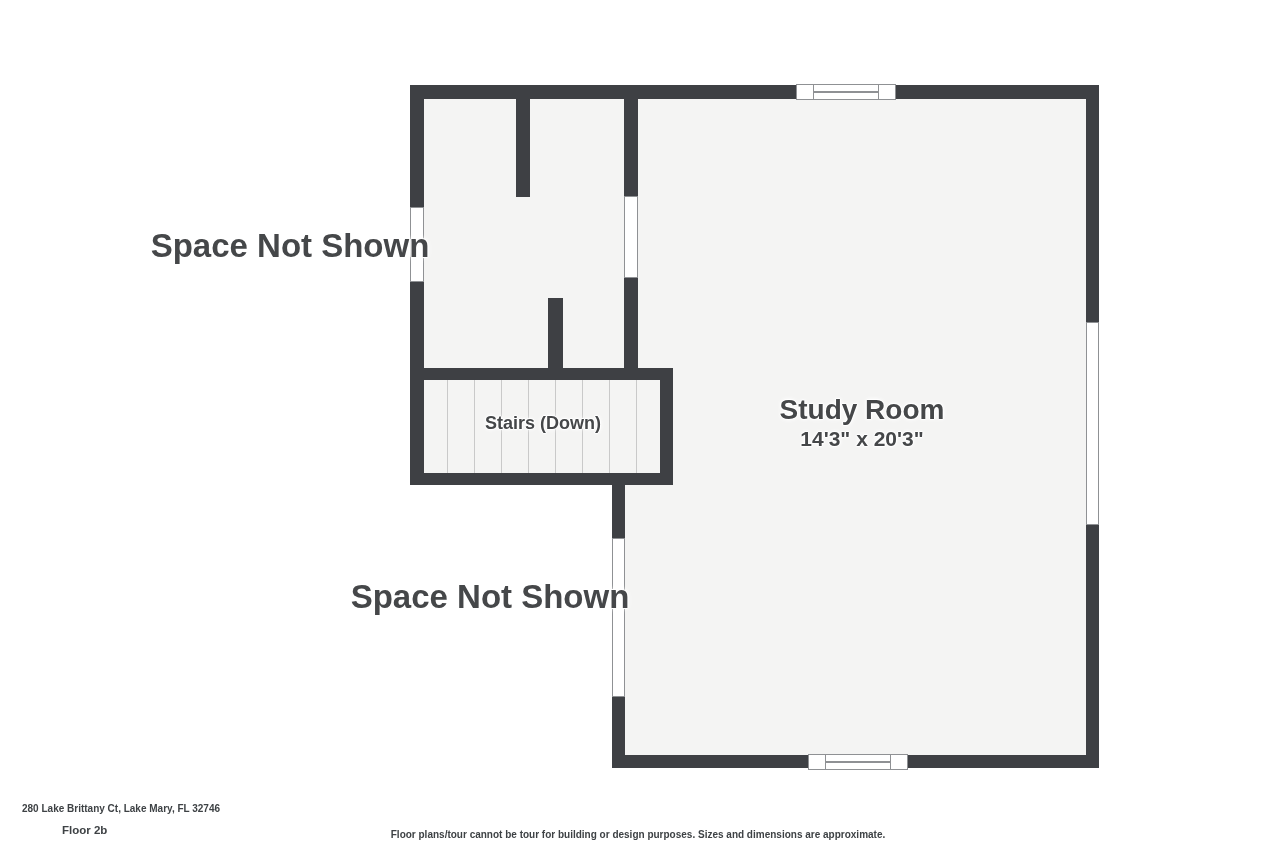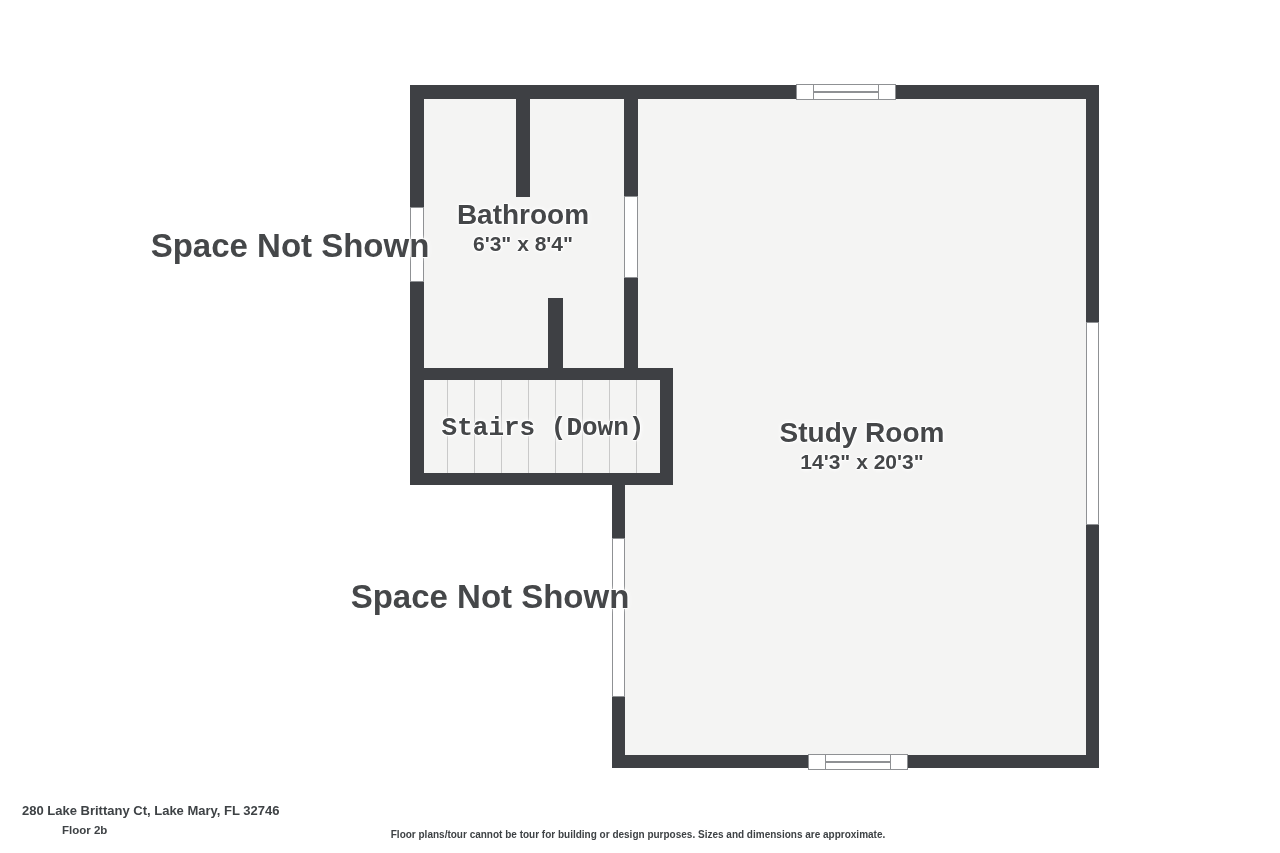--- a/index.html
+++ b/index.html
@@ -79,29 +79,29 @@
     color: var(--text, #454749);
     font-weight: bold;
     z-index: 5;
     text-shadow:
       0 1px 0 #fff, 0 -1px 0 #fff, 1px 0 0 #fff, -1px 0 0 #fff,
       0 0 4px #fff, 0 0 6px #fff;
   }
   .room-name { font-size: 28px; line-height: 1.1; }
   .room-dims { font-size: 21px; line-height: 1.25; }
   .sns-label { font-size: 33px; }
-  .stairs-label { font-size: 26px; font-family: Liberation Mono, monospace; }
+  .stairs-label { font-size: 18px; }
   .footer-text {
     position: absolute;
     color: var(--footer_text, #3e4245);
     font-weight: bold;
     z-index: 5;
     white-space: nowrap;
   }
-  .address   { left: 22px; top: 803px; font-size: 13px; }
+  .address   { left: 22px; top: 803px; font-size: 10px; }
   .floor-tag { left: 22px; top: 824px; font-size: 11.5px; padding-left: 40px; }
   .disclaimer {
     left: 638px; top: 829px;
     transform: translateX(-50%);
     font-size: 10px;
   }
 </style>
 </head>
 <body>
 
@@ -137,26 +137,22 @@
       <div class="wline"></div>
     </div>
     <div class="wcell end"></div>
   </div>
 
   <div class="window" style="left:1086px; top:322px; width:13px; height:203px;"></div>
   <div class="opening" style="left:410px; top:207px; width:14px; height:75px;"></div>
   <div class="opening" style="left:624px; top:196px; width:14px; height:82px;"></div>
   <div class="opening" style="left:612px; top:538px; width:13px; height:159px;"></div>
 
-  <div class="label-block" style="left:523px; top:200px;">
-    <div class="room-name">Bathroom</div>
-    <div class="room-dims">6'3" x 8'4"</div>
-  </div>
 
-  <div class="label-block" style="left:862px; top:418px;">
+  <div class="label-block" style="left:862px; top:395px;">
     <div class="room-name">Study Room</div>
     <div class="room-dims">14'3" x 20'3"</div>
   </div>
 
   <div class="label-block stairs-label" style="left:543px; top:413px;">Stairs (Down)</div>
 
   <div class="label-block sns-label" style="left:290px; top:227px;">Space Not Shown</div>
 
   <div class="label-block sns-label" style="left:490px; top:578px;">Space Not Shown</div>
 

